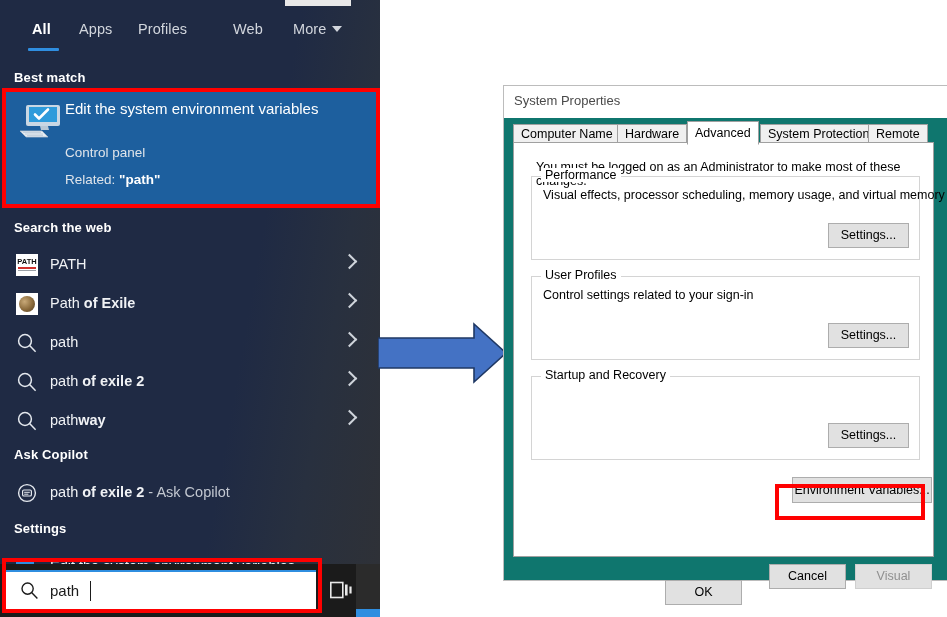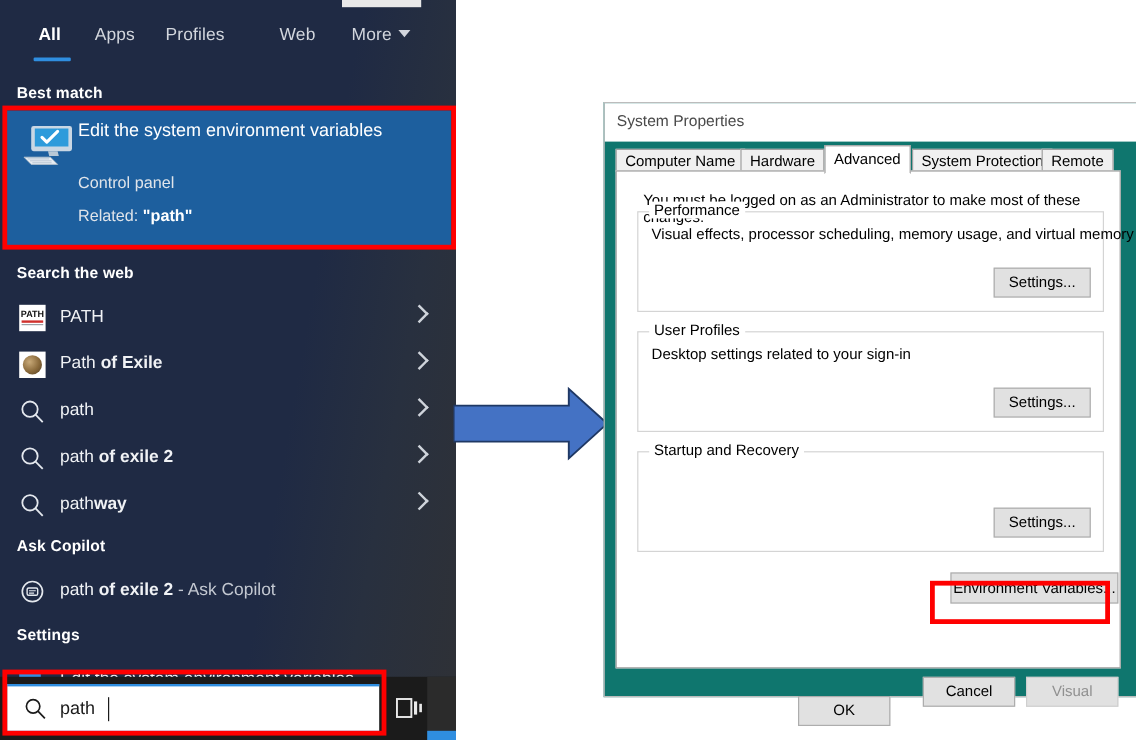--- a/index.html
+++ b/index.html
@@ -359,21 +359,21 @@
     <div id="sp-admin-note">You must be logged on as an Administrator to make most of these changes.</div>
 
     <div class="groupbox" id="gb-performance">
       <div class="gb-legend">Performance</div>
       <div class="gb-desc">Visual effects, processor scheduling, memory usage, and virtual memory</div>
       <div class="winbtn gb-btn" style="top:46px;">Settings...</div>
     </div>
 
     <div class="groupbox" id="gb-userprofiles">
       <div class="gb-legend">User Profiles</div>
-      <div class="gb-desc">Desktop settings related to your sign-in</div>
+      <div class="gb-desc">Control settings related to your sign-in</div>
       <div class="winbtn gb-btn" style="top:46px;">Settings...</div>
     </div>
 
     <div class="groupbox" id="gb-startup">
       <div class="gb-legend">Startup and Recovery</div>
       <div class="winbtn gb-btn" style="top:46px;">Settings...</div>
     </div>
 
     <div class="winbtn" id="btn-envvars">Environment Variables...</div>
   </div>

